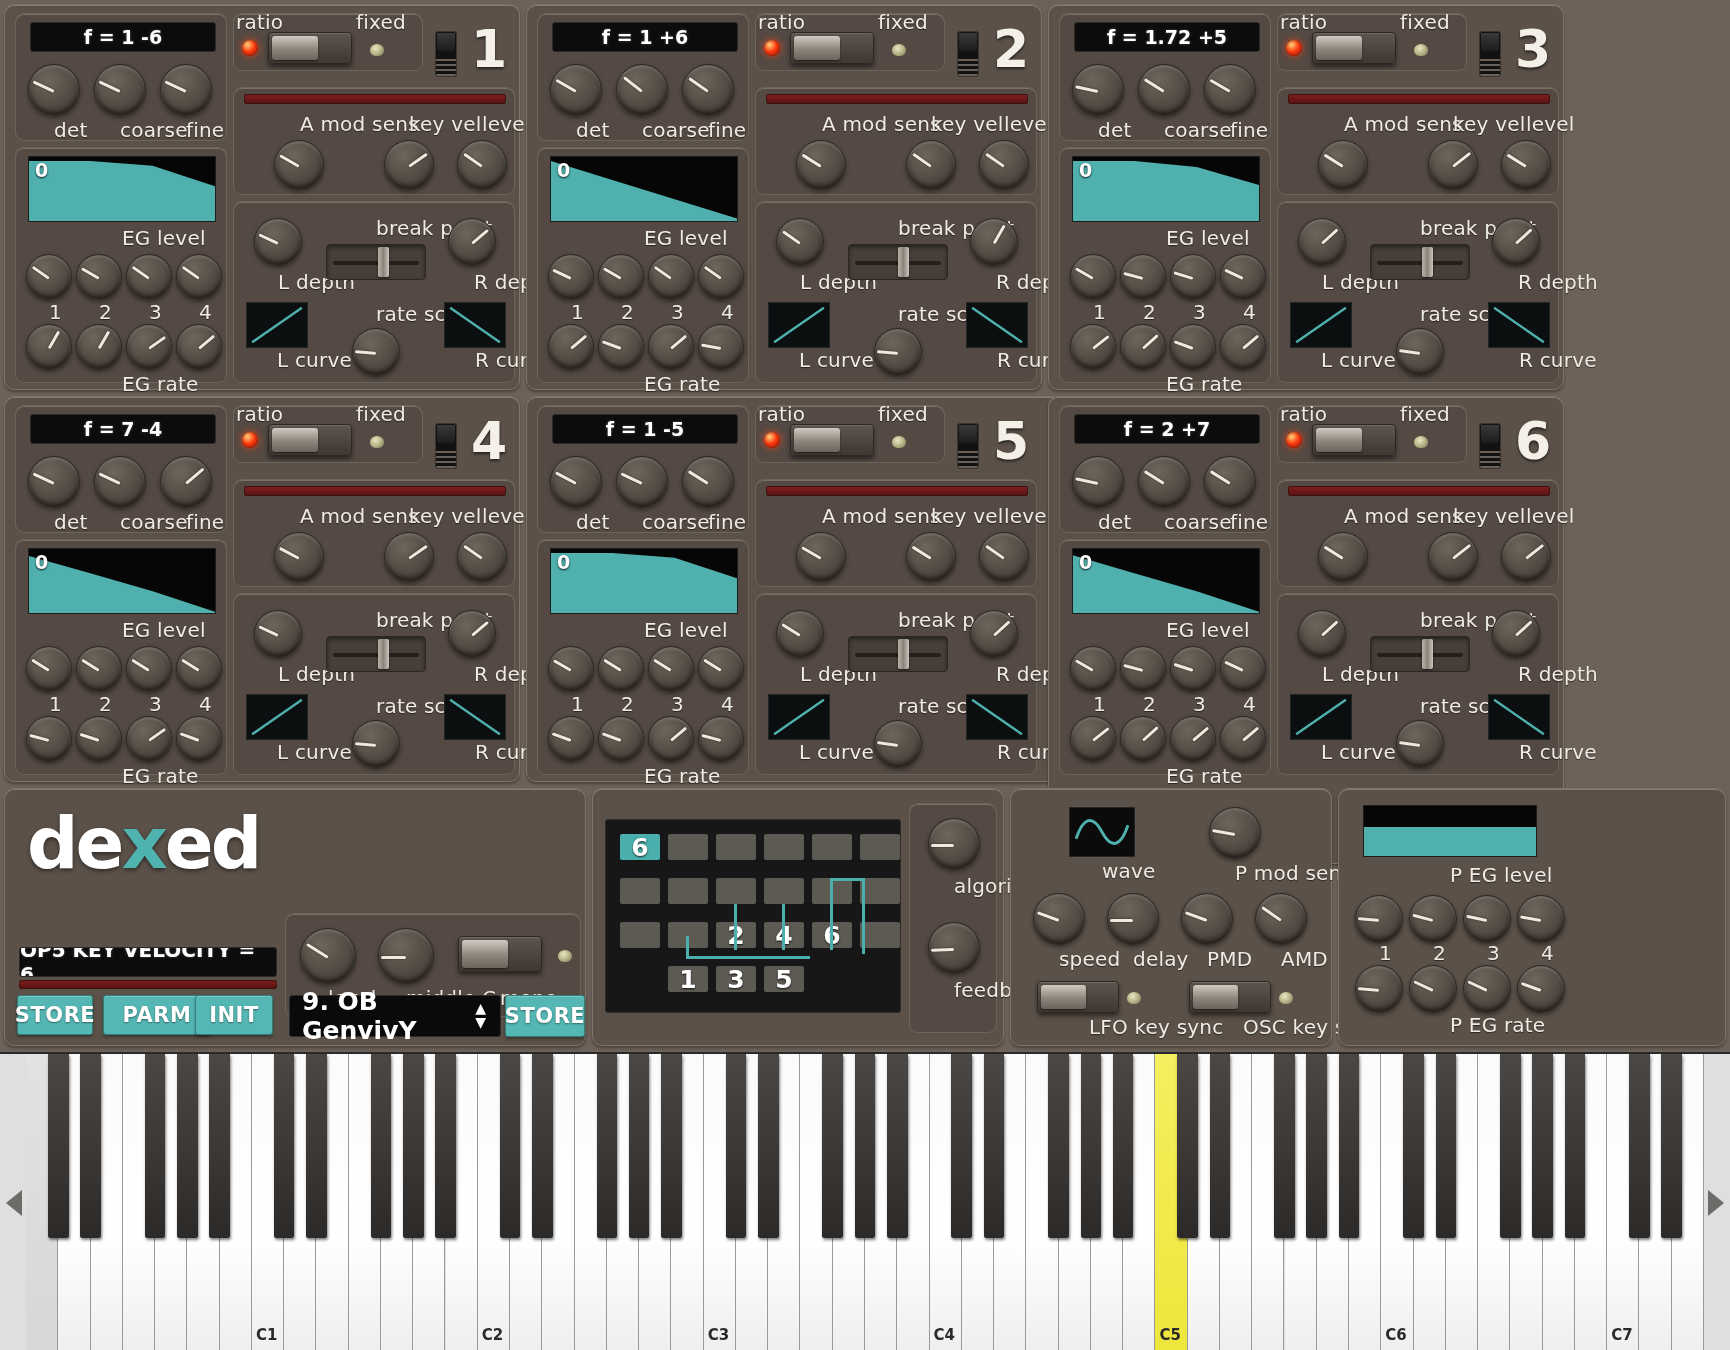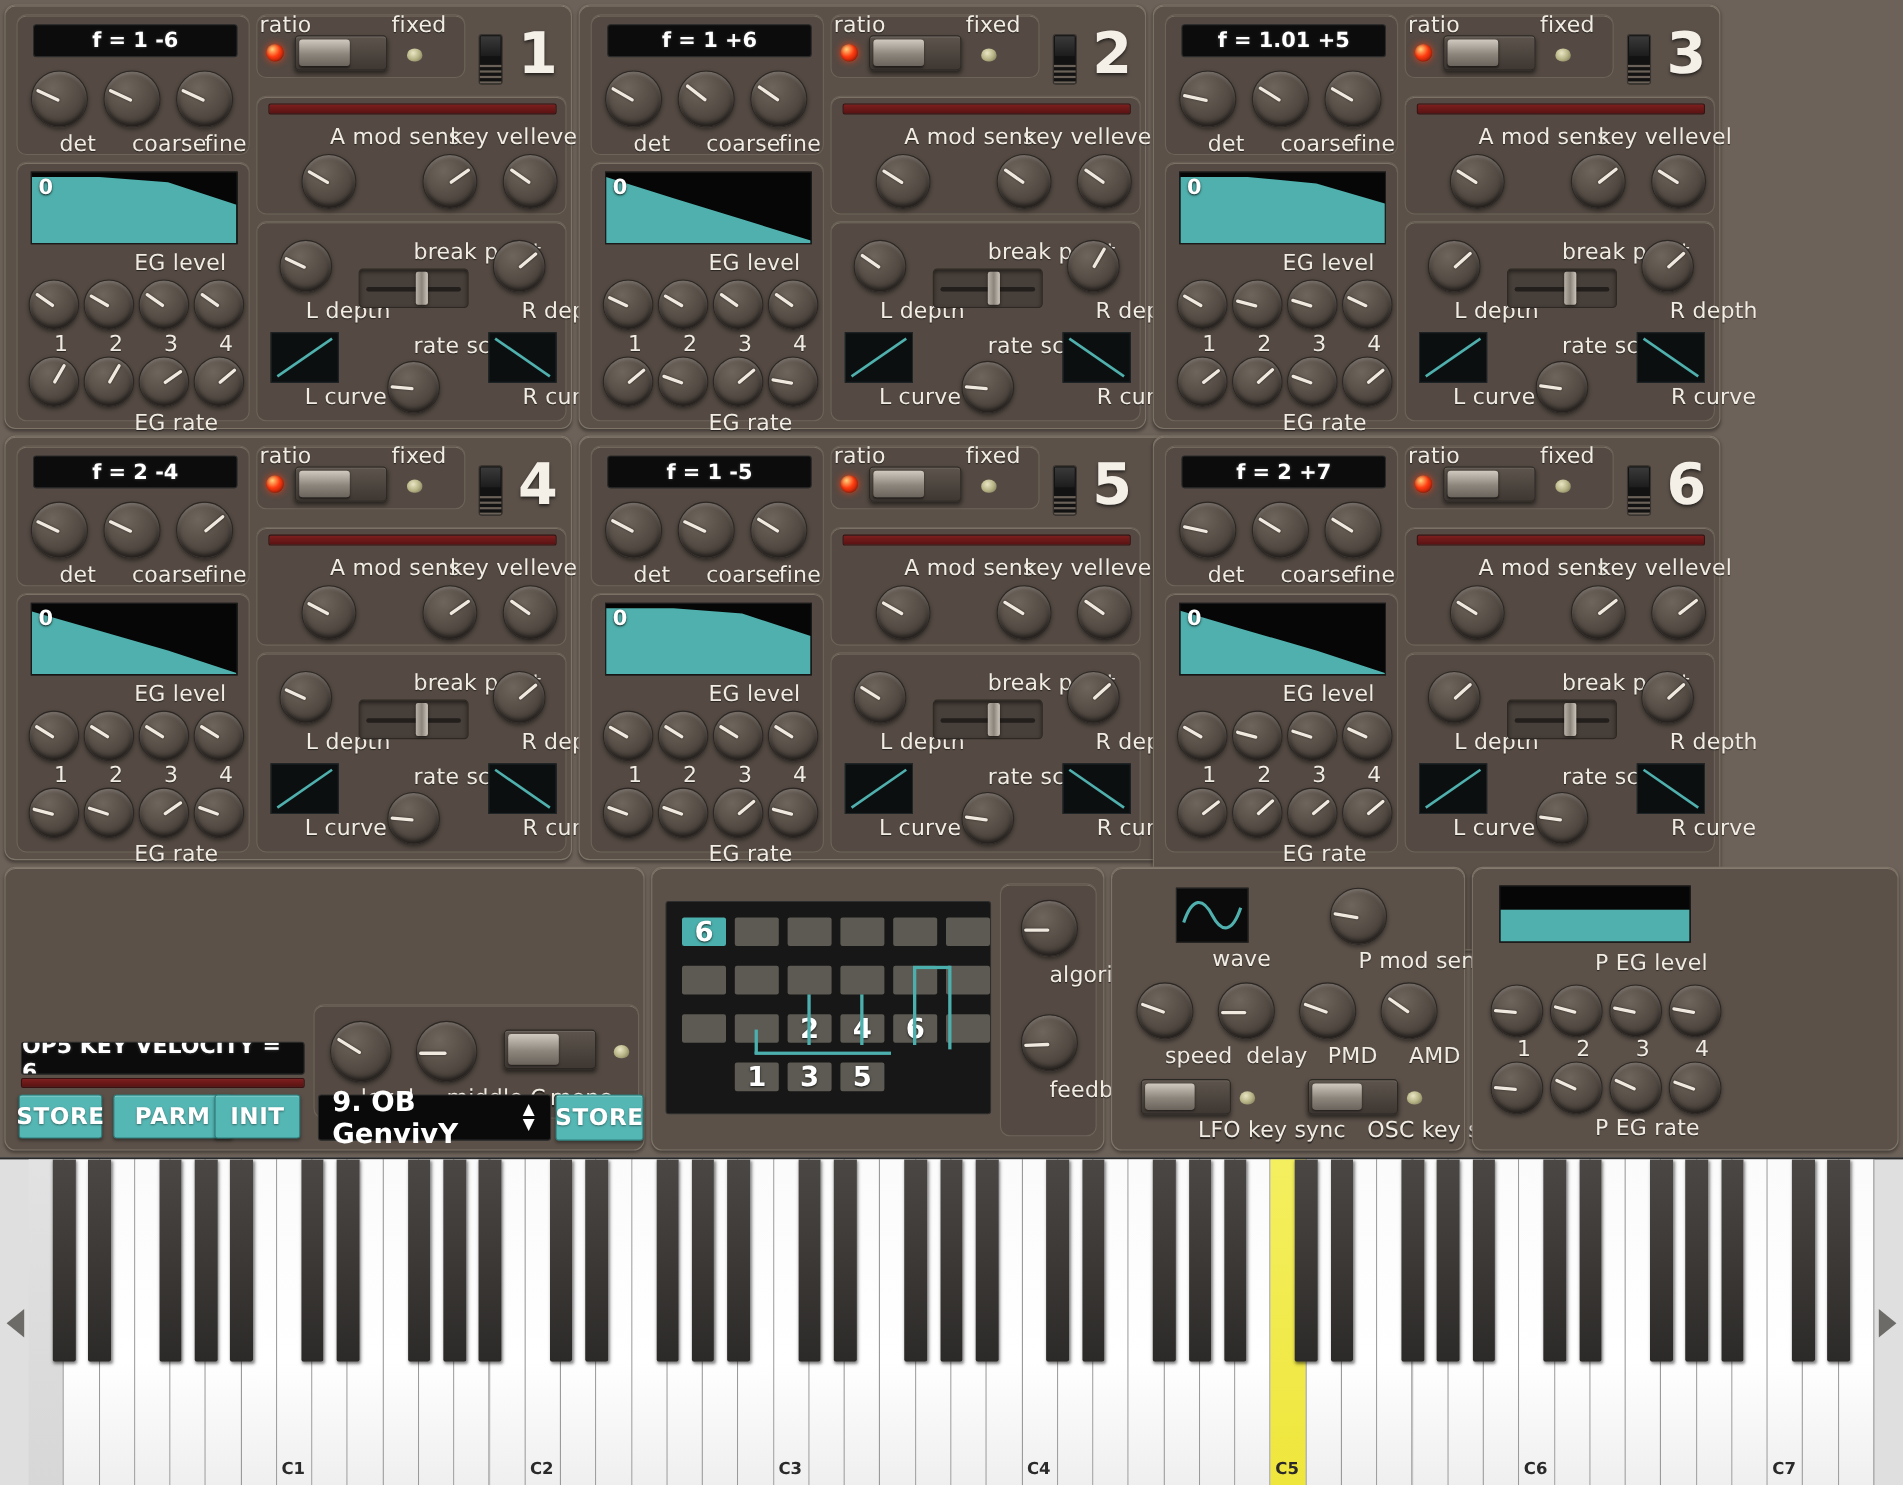--- a/index.html
+++ b/index.html
@@ -526,21 +526,21 @@
         <div class="curve" style="left:210px;top:100px;width:62px;height:46px;">
           <svg viewBox="0 0 62 46">
             <line x1="5" y1="5" x2="57" y2="41" stroke="#4fb0ad" stroke-width="2.5"></line>
           </svg>
         </div>
         <div class="lbl" style="left: 241px; top: 146px; width: 0px; transform: translateX(-50%);">R curve</div>
       </div>
     </div>
     <div class="op" style="left:1048px;top:4px;width:516px;height:386px;">
       <div class="grp" style="left:10px;top:8px;width:212px;height:128px;">
-        <div class="lcd" style="left:14px;top:8px;width:186px;height:30px;">f = 1.01 +5</div>
+        <div class="lcd" style="left:14px;top:8px;width:186px;height:30px;">f = 1.72 +5</div>
         <div class="knob" style="left:12px;top:50px;width:52px;height:52px;">
           <div class="ptr" style="transform: rotate(192deg);"></div>
         </div>
         <div class="knob" style="left:78px;top:50px;width:52px;height:52px;">
           <div class="ptr" style="transform: rotate(212deg);"></div>
         </div>
         <div class="knob" style="left:144px;top:50px;width:52px;height:52px;">
           <div class="ptr" style="transform: rotate(210deg);"></div>
         </div>
         <div class="lbl" style="left: 38px; top: 104px; width: 0px; transform: translateX(-50%);">det</div>
@@ -644,21 +644,21 @@
         <div class="curve" style="left:210px;top:100px;width:62px;height:46px;">
           <svg viewBox="0 0 62 46">
             <line x1="5" y1="5" x2="57" y2="41" stroke="#4fb0ad" stroke-width="2.5"></line>
           </svg>
         </div>
         <div class="lbl" style="left: 241px; top: 146px; width: 0px; transform: translateX(-50%);">R curve</div>
       </div>
     </div>
     <div class="op" style="left:4px;top:396px;width:516px;height:386px;">
       <div class="grp" style="left:10px;top:8px;width:212px;height:128px;">
-        <div class="lcd" style="left:14px;top:8px;width:186px;height:30px;">f = 2 -4</div>
+        <div class="lcd" style="left:14px;top:8px;width:186px;height:30px;">f = 7 -4</div>
         <div class="knob" style="left:12px;top:50px;width:52px;height:52px;">
           <div class="ptr" style="transform: rotate(205deg);"></div>
         </div>
         <div class="knob" style="left:78px;top:50px;width:52px;height:52px;">
           <div class="ptr" style="transform: rotate(205deg);"></div>
         </div>
         <div class="knob" style="left:144px;top:50px;width:52px;height:52px;">
           <div class="ptr" style="transform: rotate(320deg);"></div>
         </div>
         <div class="lbl" style="left: 38px; top: 104px; width: 0px; transform: translateX(-50%);">det</div>
@@ -997,20 +997,21 @@
         </div>
         <div class="curve" style="left:210px;top:100px;width:62px;height:46px;">
           <svg viewBox="0 0 62 46">
             <line x1="5" y1="5" x2="57" y2="41" stroke="#4fb0ad" stroke-width="2.5"></line>
           </svg>
         </div>
         <div class="lbl" style="left: 241px; top: 146px; width: 0px; transform: translateX(-50%);">R curve</div>
       </div>
     </div>
     <div class="op" style="left:4px;top:788px;width:582px;height:258px;">
+      <div class="logo" style="left:22px;top:18px;"><span>de</span><span class="x">x</span><span>ed</span></div>
       <div class="lcd" style="left:14px;top:158px;width:258px;height:30px;font-size:20px;">OP5 KEY VELOCITY = 6</div>
       <div class="redbar" style="left:14px;top:191px;width:258px;height:9px;"></div>
       <div class="btn" style="left:12px;top:206px;width:76px;height:40px;">STORE</div>
       <div class="btn" style="left:98px;top:206px;width:108px;height:40px;">PARM</div>
       <div class="btn" style="left:190px;top:206px;width:78px;height:40px;">INIT</div>
       <div class="grp" style="left:280px;top:124px;width:296px;height:104px;">
         <div class="knob" style="left:14px;top:14px;width:56px;height:56px;">
           <div class="ptr" style="transform: rotate(212deg);"></div>
         </div>
         <div class="knob" style="left:92px;top:14px;width:56px;height:56px;">

